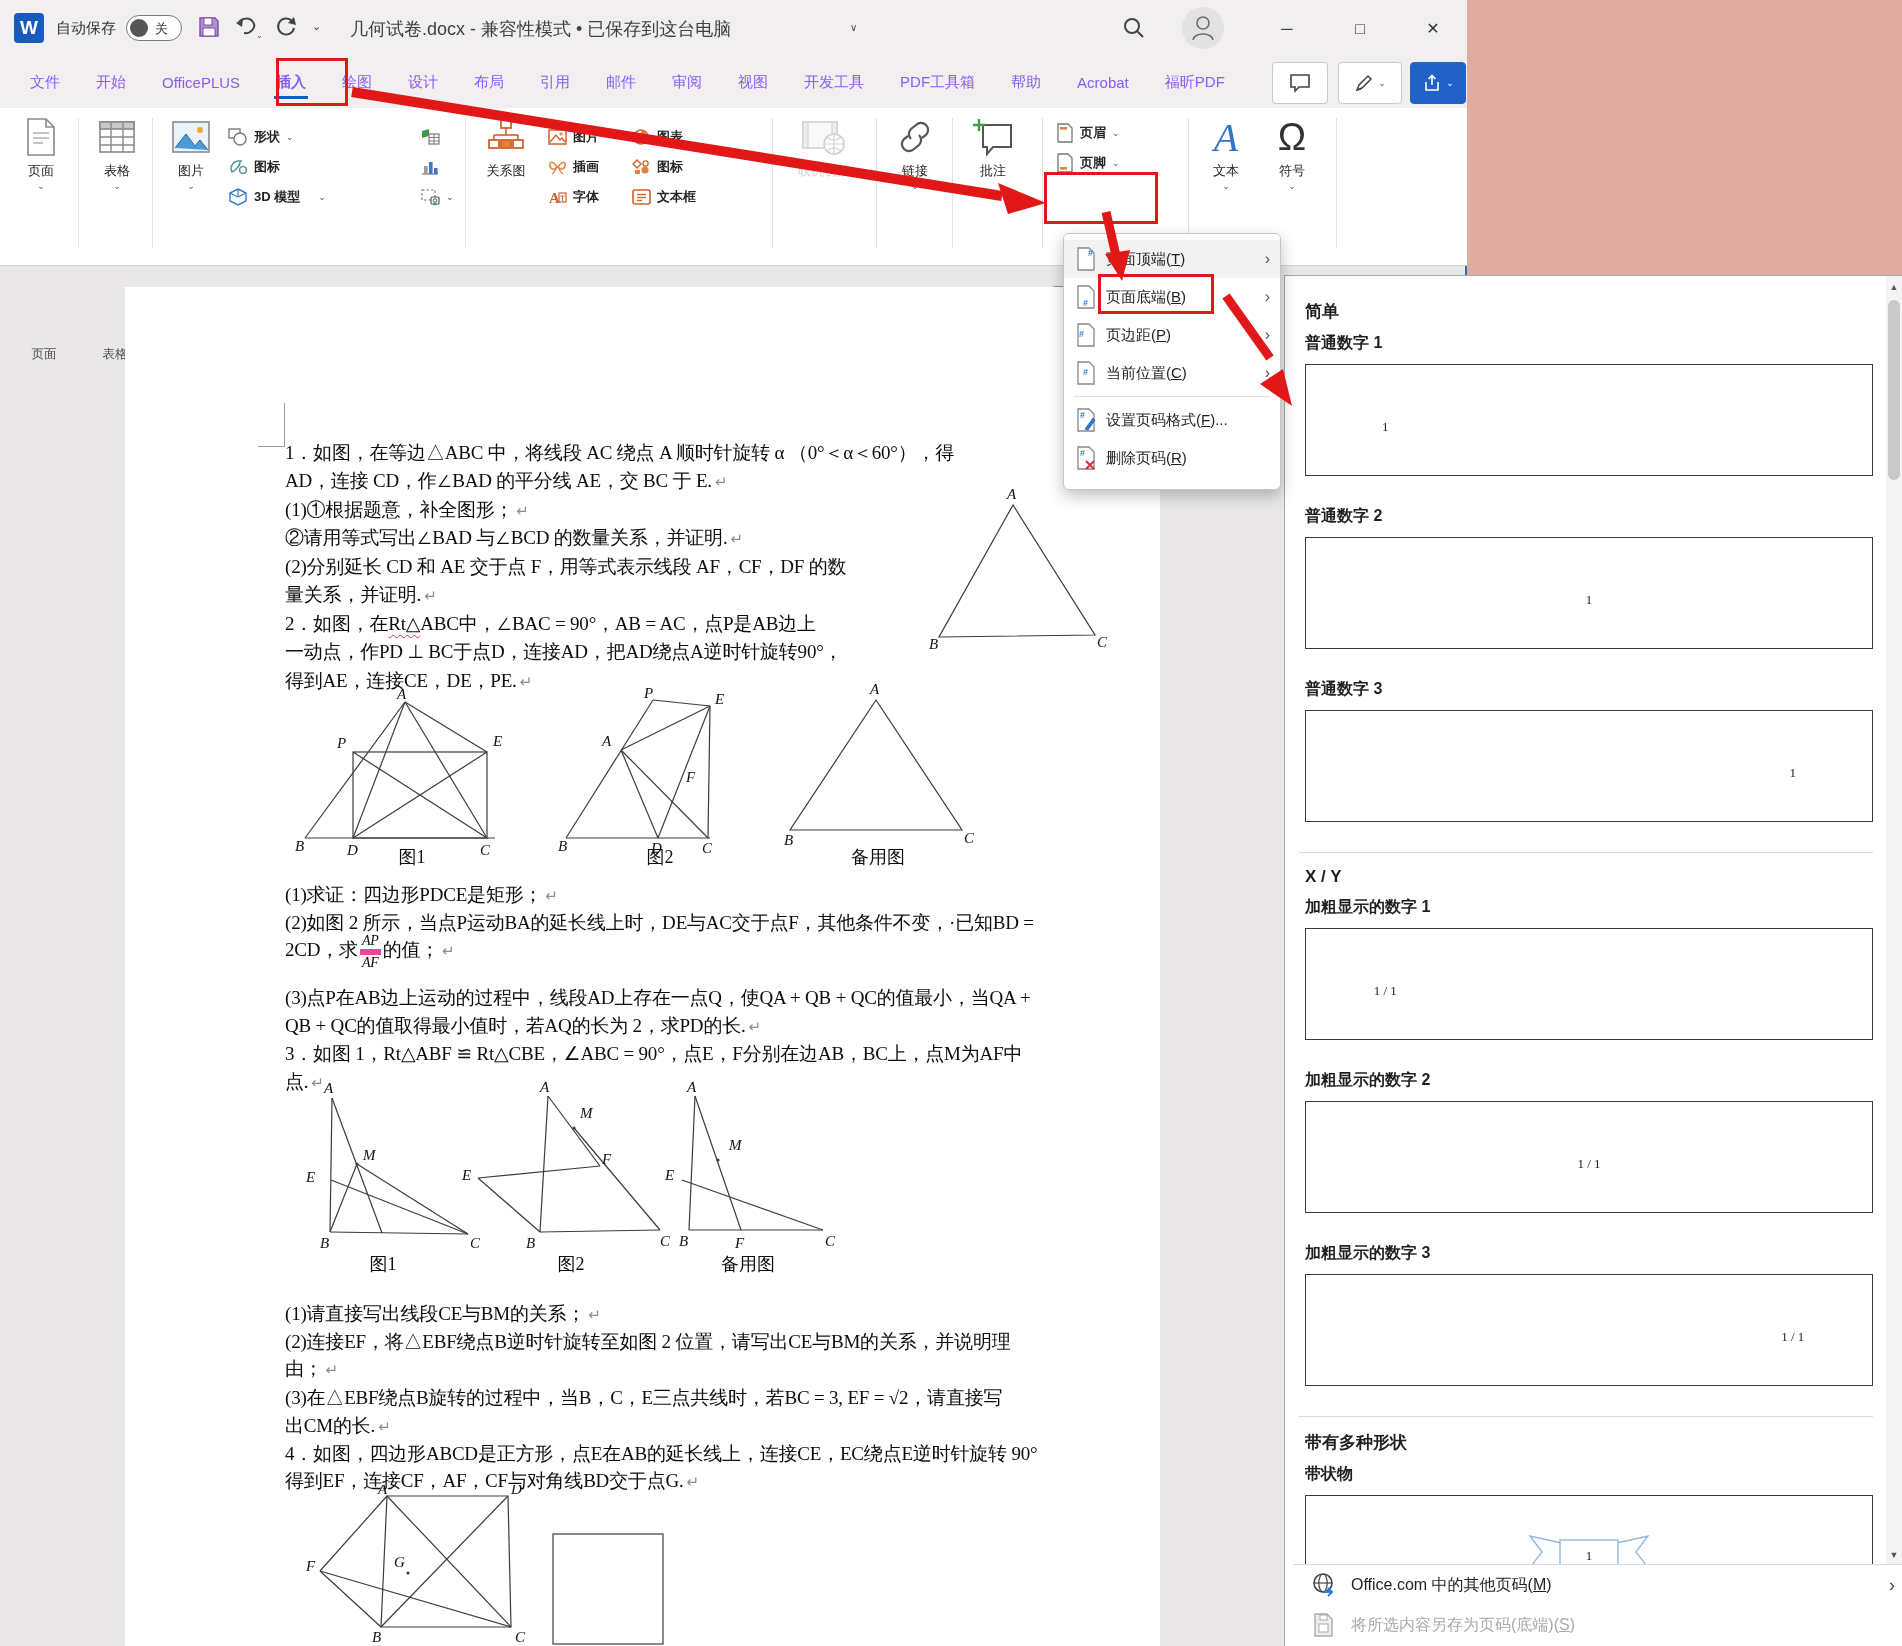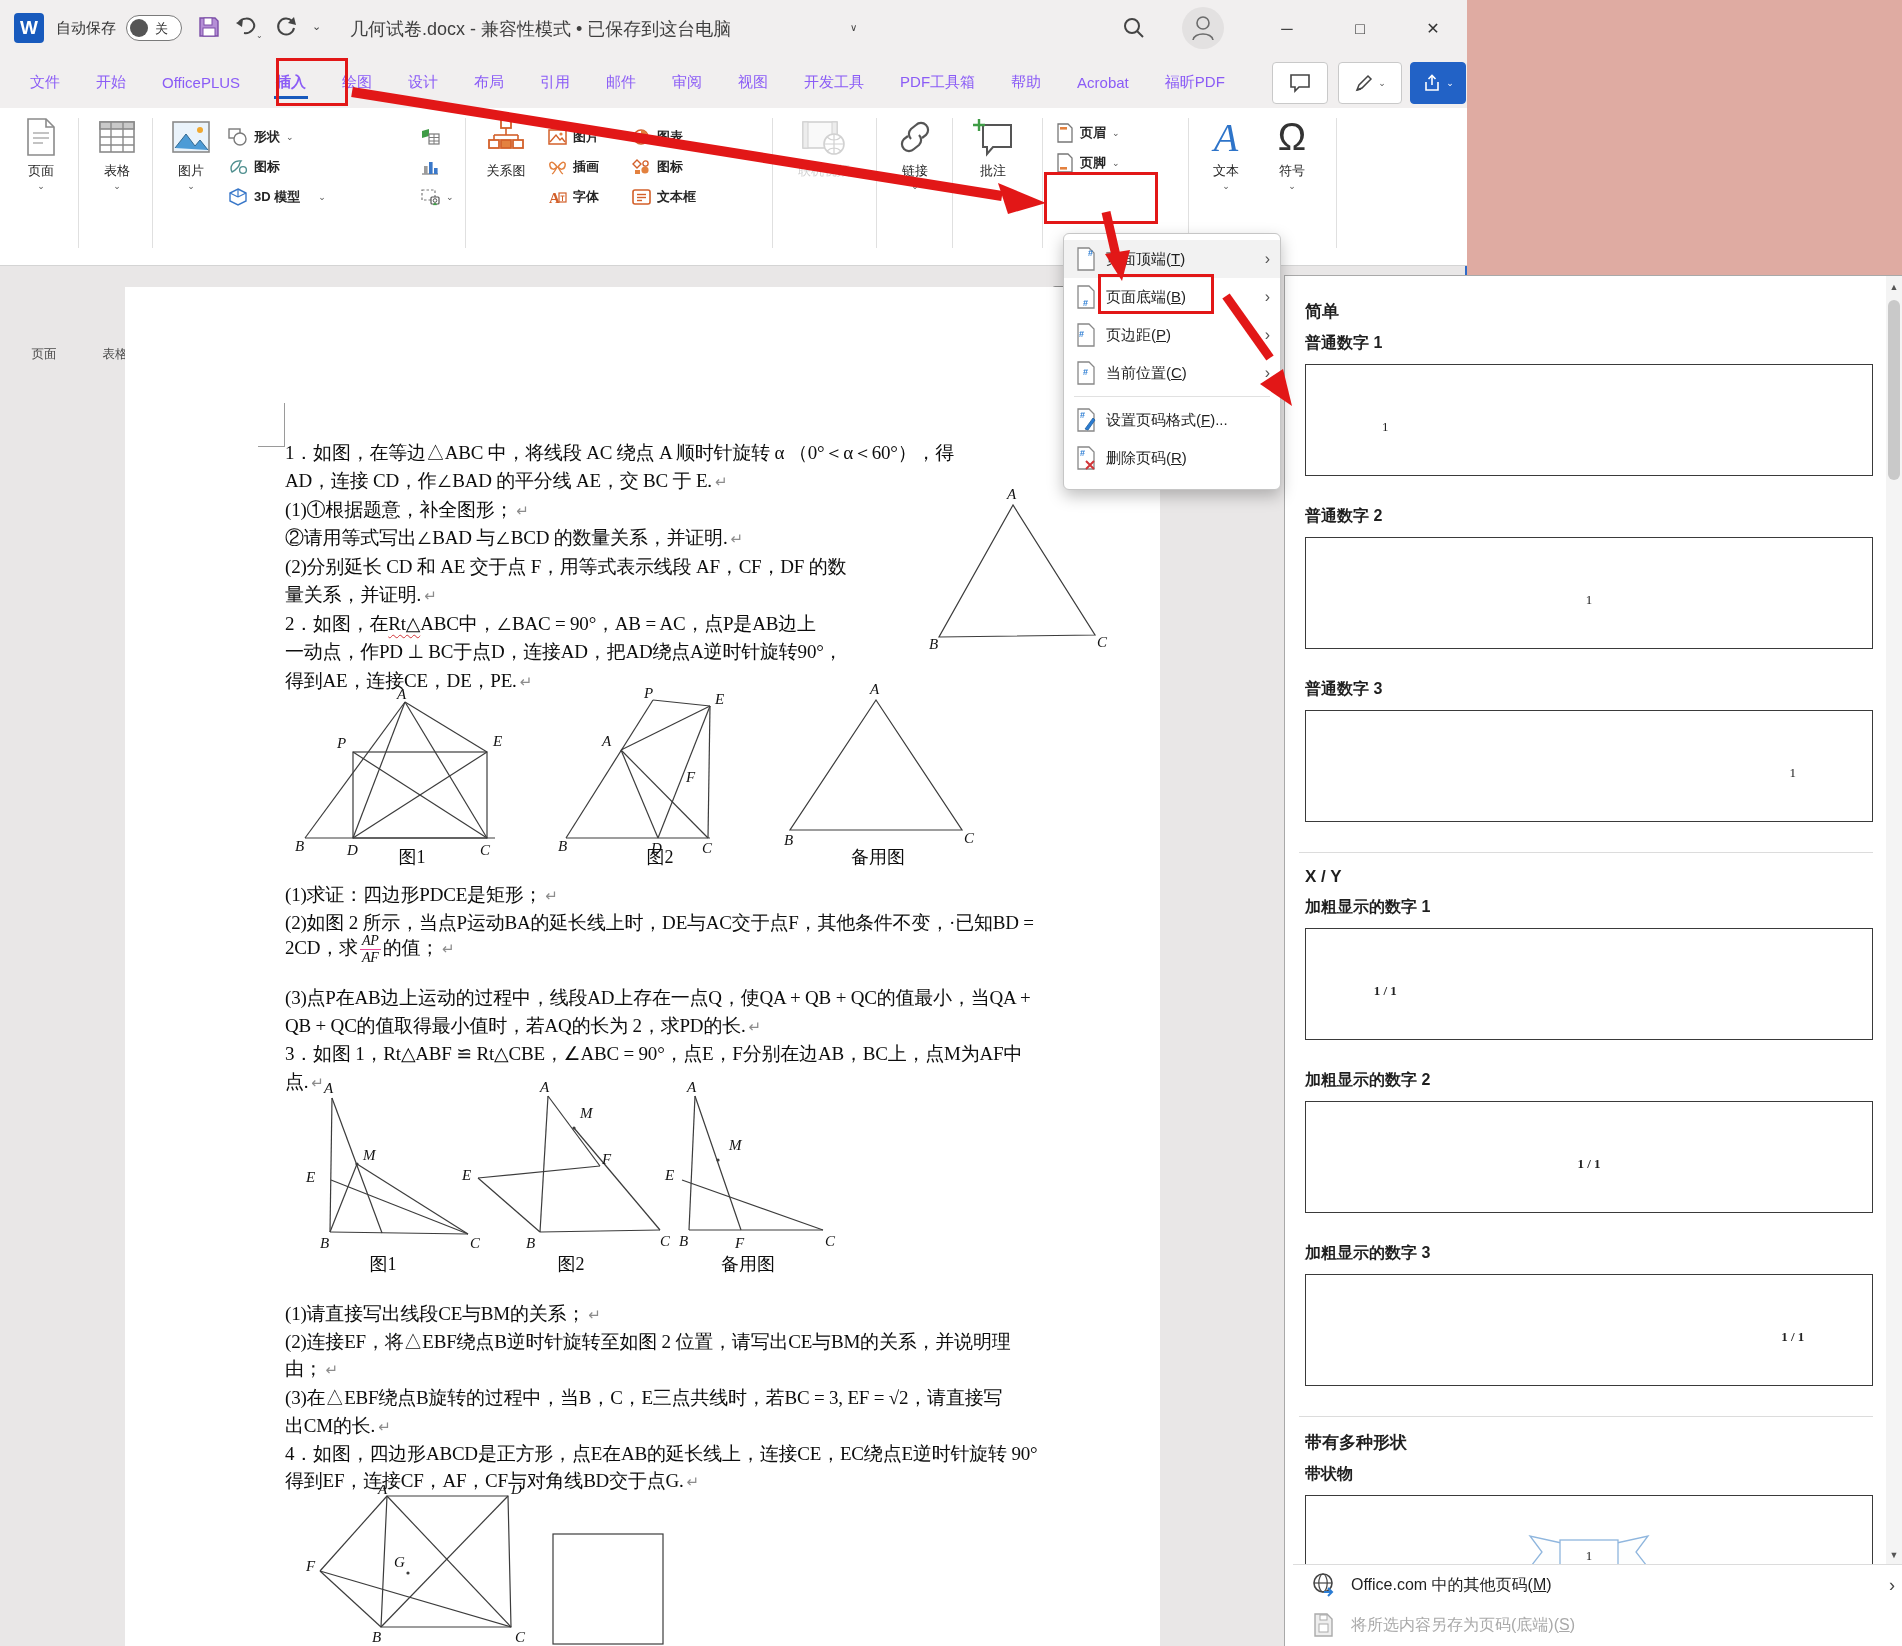--- a/index.html
+++ b/index.html
@@ -45,21 +45,21 @@
 
   
   #page { left:125px; top:287px; width:1035px; height:1359px; background:#fff; overflow:hidden; }
   .cropmark-h { left:258px; top:446px; width:26px; height:1px; background:#9a9a9a; }
   .cropmark-v { left:284px; top:403px; width:1px; height:44px; background:#9a9a9a; }
   .docline { position:absolute; left:285px; white-space:nowrap; font-family:"Liberation Serif", serif;
     font-size:19px; color:#0d0d0d; letter-spacing:-0.2px; }
   .docline .eol { color:#8c8c8c; font-size:15px; margin-left:3px; }
   .squiggle { text-decoration:underline; text-decoration-style:wavy; text-decoration-color:#d13438; text-decoration-thickness:1px; text-underline-offset:4px; }
   .frac { display:inline-flex; flex-direction:column; vertical-align:middle; text-align:center; font-size:14px; line-height:1.15; margin:0 2px; font-style:italic; }
-  .frac .fn { border-bottom:1px solid #ec4899; padding:0 2px; }
+  .frac .fn { border-bottom:6px solid #ec4899; padding:0 2px; }
   .figcap { position:absolute; font-family:"Liberation Serif", serif; font-size:18px; color:#0d0d0d; transform:translateX(-50%); }
   svg.fig line, svg.fig path, svg.fig polygon, svg.fig rect { stroke:#3c3c3c; stroke-width:1.2; fill:none; }
   svg.fig text { font-family:"Liberation Serif", serif; font-style:italic; font-size:15px; fill:#111; stroke:none; }
 
   
   #pink { left:1467px; top:0; width:435px; height:278px; background:#dfaba2; }
   #winedge { left:1465px; top:0; width:2px; height:278px; background:#2f6bc8; }
 
   
   #pn-menu { left:1063px; top:233px; width:218px; height:257px; background:#fff; border:1px solid #c6c6c6; border-radius:6px;
@@ -72,21 +72,21 @@
   .mlabel u { text-decoration:underline; }
 
   
   #gallery { left:1284px; top:275px; width:618px; height:1371px; background:#fff; border-left:1px solid #a9a9a9; border-top:1px solid #a9a9a9;
     z-index:20; }
   #gallery-content { position:absolute; left:0; top:0; width:602px; height:1290px; overflow:hidden; padding:10px 14px 0 20px; }
   .gsection-heading { font-size:17px; font-weight:bold; color:#1f1f1f; margin:14px 0 2px 0; }
   .gitem-label { font-size:16px; font-weight:bold; color:#1f1f1f; margin:10px 0 10px 0; }
   .gpreview { position:relative; width:568px; height:112px; border:1.5px solid #3a3a3a; background:#fff; margin-bottom:30px; }
   .gpreview .pnum { position:absolute; top:56%; transform:translate(-50%,-50%); font-family:"Liberation Serif", serif; font-size:13px; color:#222; white-space:nowrap; }
-  .gpreview .pnum.bold { font-weight:bold; }
+  .gpreview .pnum.bold { font-weight:normal; }
   .gsep { height:1px; background:#dcdcdc; margin:2px 0 2px -6px; }
   #gallery-footer { position:absolute; left:8px; bottom:0; width:618px; height:82px; background:#fff; border-top:1px solid #dcdcdc; }
   .gfrow { display:flex; align-items:center; gap:14px; padding:0 16px 0 18px; height:40px; }
   .gfrow .gflabel { font-size:16px; color:#1f1f1f; flex:1; white-space:nowrap; }
   .gfrow.disabled .gflabel { color:#a9a9a9; }
   .gfrow .gfchev { font-size:18px; color:#444; }
   #gscrollbar { position:absolute; right:0; top:0; width:16px; height:1290px; background:#f4f4f4; }
   #gthumb { position:absolute; left:2px; top:24px; width:12px; height:180px; background:#c9c9c9; border-radius:6px; }
   .gscroll-arrow { position:absolute; left:0; width:16px; text-align:center; font-size:9px; color:#555; }
 

